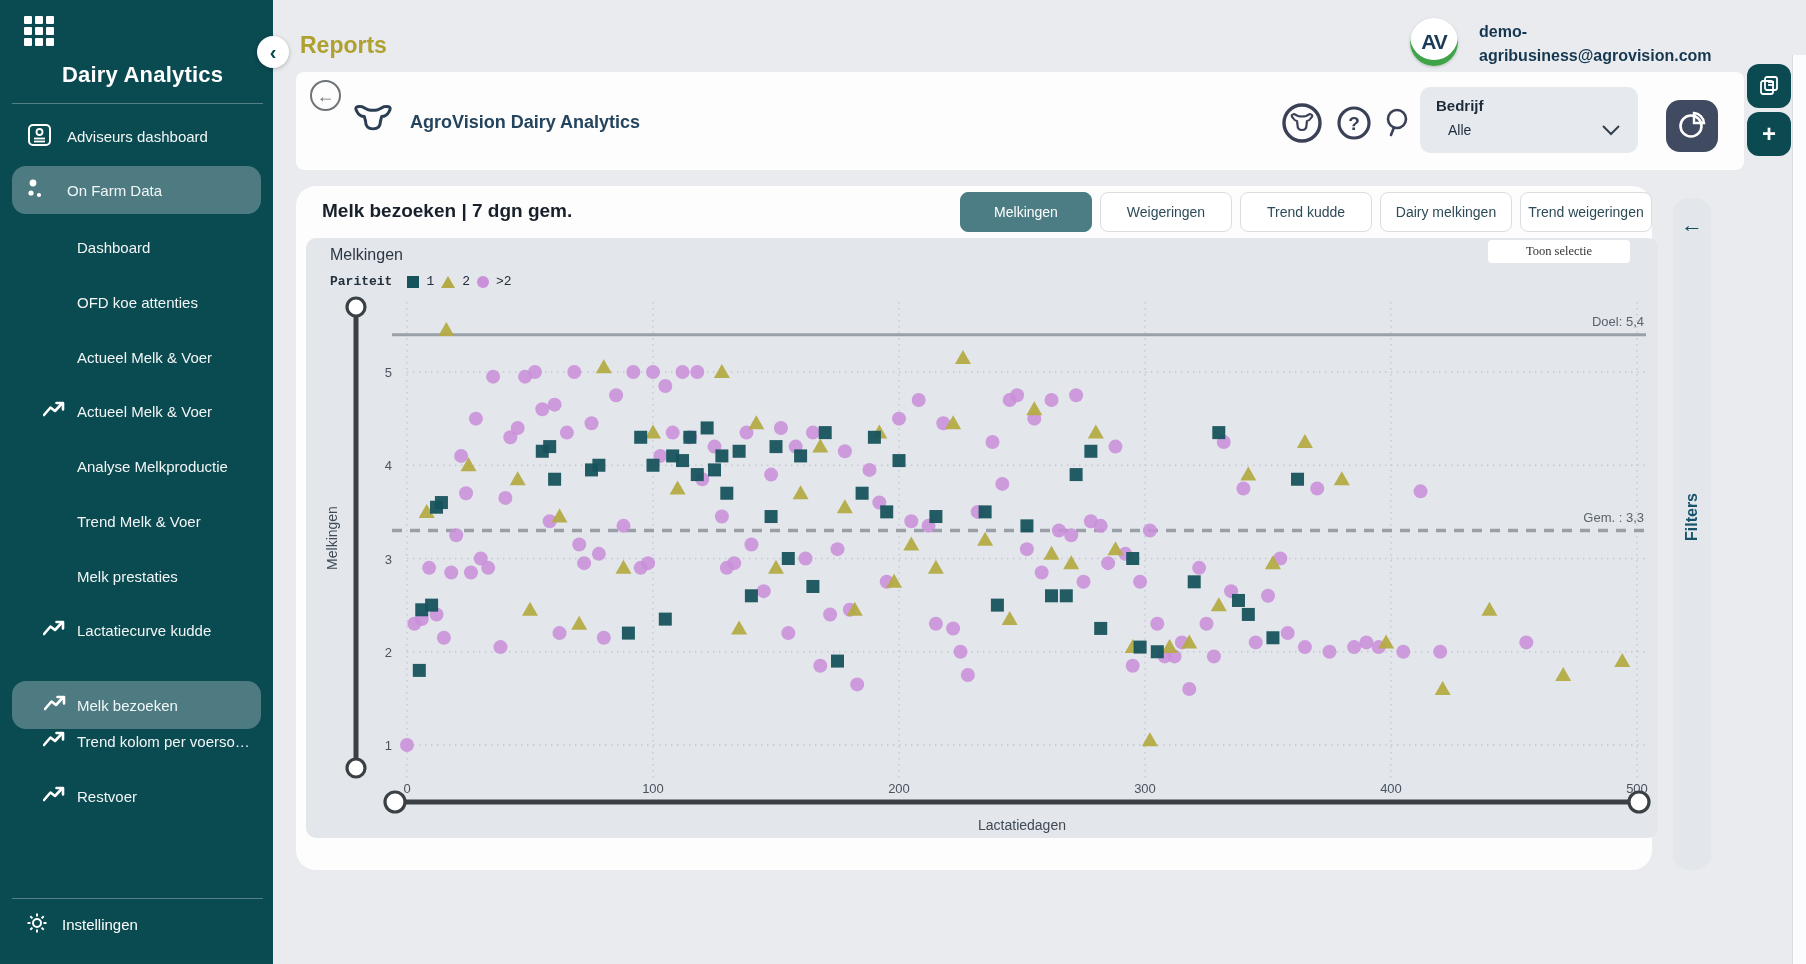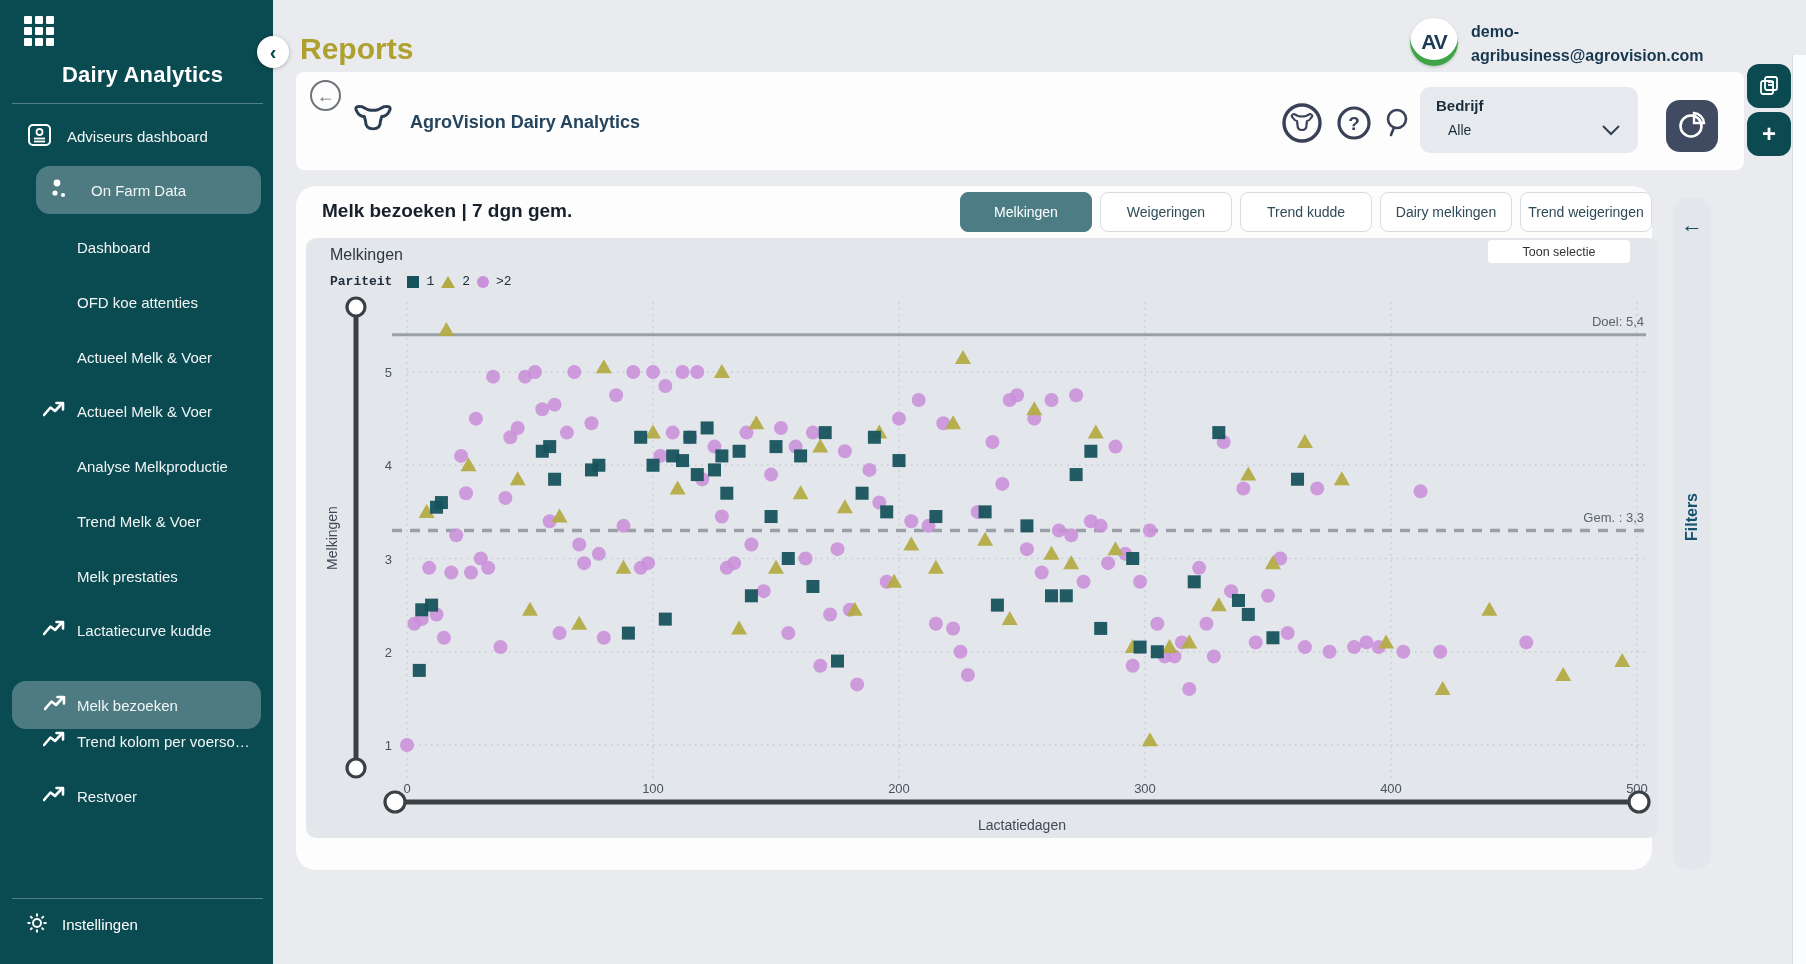--- a/index.html
+++ b/index.html
@@ -24,22 +24,22 @@
   .sb-item.lvl2 { padding-left:65px; }
   .sb-item.lvl2.has-icon { padding-left:31px; }
   .sb-item.lvl2.has-icon .sb-ic { width:24px; margin-right:10px; flex:0 0 auto; }
   .sb-settings { position:absolute; left:26px; top:912px; display:flex; align-items:center; gap:14px;
                  color:#fff; font-size:15px; cursor:pointer; }
   .collapse-btn { position:absolute; left:257px; top:36px; width:32px; height:32px; border-radius:50%;
                   background:#fff; border:none; color:#0a4a51; font-size:20px; font-weight:bold;
                   box-shadow:0 1px 4px rgba(0,0,0,.25); cursor:pointer; line-height:28px; }
 
   
-  .page-title { position:absolute; left:300px; top:32px; font-size:30px; font-weight:bold; color:#afa12f; }
-  .user-chip { position:absolute; left:1410px; top:18px; display:flex; gap:13px; cursor:pointer; }
+  .page-title { position:absolute; left:300px; top:32px; font-size:23px; font-weight:bold; color:#afa12f; }
+  .user-chip { position:absolute; left:1410px; top:18px; display:flex; gap:21px; cursor:pointer; }
   .avatar { width:48px; height:48px; border-radius:50%; background:#fff; color:#1c3a57; font-weight:bold;
             font-size:21px; display:flex; align-items:center; justify-content:center; letter-spacing:-1px;
             box-shadow:inset 0 -6px 0 #3fa447, 0 1px 3px rgba(0,0,0,.2); }
   .email { font-size:16px; font-weight:bold; color:#15374f; line-height:24px; padding-top:2px; }
 
   
   .card-top { position:absolute; left:296px; top:72px; width:1448px; height:98px; background:#fdfdfe;
               border-radius:8px; }
   .back-btn { position:absolute; left:14px; top:8px; width:31px; height:31px; border-radius:50%;
               border:2.5px solid #6e7377; background:transparent; color:#6e7377; font-size:18px;
@@ -69,21 +69,21 @@
                  border-radius:10px; }
   .chart-title { position:absolute; left:24px; top:8px; font-size:16px; color:#2d3742; }
   .legend { position:absolute; left:24px; top:36px; display:flex; align-items:center; gap:7px;
             font-size:13px; color:#22303d;font-family:Liberation Mono, monospace; }
   .legend .lt { font-weight:bold; margin-right:8px; }
   .lg-square { width:12px; height:12px; background:#17535c; display:inline-block; }
   .lg-triangle { width:0; height:0; border-left:7px solid transparent; border-right:7px solid transparent;
                  border-bottom:12px solid #b4ab44; display:inline-block; }
   .lg-circle { width:12px; height:12px; border-radius:50%; background:#ca90d9; display:inline-block; }
   .toon { position:absolute; right:28px; top:2px; width:142px; height:23px; background:#fff; border:none;
-          border-radius:4px; font-size:12.5px; color:#333; font-family:Liberation Sans, sans-serif; cursor:pointer; }
+          border-radius:4px; font-size:12.5px; color:#333; font-family:Liberation Serif, serif; cursor:pointer; }
   .report-footer { position:absolute; left:0; right:86px; bottom:12px; text-align:center; font-size:13px;
                    color:#6a7076; }
 
   
   .filters-col { position:absolute; left:1673px; top:198px; width:38px; height:672px; background:#e3e6eb;
                  border-radius:16px; }
   .filters-arrow { position:absolute; left:0; right:0; top:14px; text-align:center; font-size:22px;
                    font-weight:bold; color:#134f58; cursor:pointer; }
   .filters-label { position:absolute; left:50%; top:310px; transform:translateX(-50%) rotate(-90deg);
                    font-size:16px; font-weight:bold; color:#17546c; cursor:pointer; }
@@ -121,21 +121,21 @@
     <nav id="sb-nav">
         <div class="sb-item lvl1 has-icon" style="top: 113px;">
           <span class="sb-ic"><svg width="27" height="24" viewBox="0 0 27 24">
               <rect x="3" y="2" width="21" height="20" rx="4" fill="none" stroke="#fff" stroke-width="2"></rect>
               <circle cx="13.5" cy="9" r="3" fill="none" stroke="#fff" stroke-width="1.8"></circle>
               <line x1="8" y1="15.5" x2="19" y2="15.5" stroke="#fff" stroke-width="1.8"></line>
               <line x1="8" y1="18.5" x2="19" y2="18.5" stroke="#fff" stroke-width="1.8"></line>
             </svg></span>
           <span class="sb-label">Adviseurs dashboard</span>
         </div>
-        <div class="sb-item lvl1 has-icon pill" style="top: 166px; margin-left: 24px;">
+        <div class="sb-item lvl1 has-icon pill" style="top: 166px;">
           <span class="sb-ic"><svg width="22" height="22" viewBox="0 0 22 22">
               <circle cx="7" cy="5" r="3.4" fill="#fff"></circle>
               <circle cx="5" cy="15" r="2.6" fill="#fff"></circle>
               <circle cx="13" cy="17" r="2.1" fill="#fff"></circle>
             </svg></span>
           <span class="sb-label">On Farm Data</span>
         </div>
         <div class="sb-item lvl2" style="top: 224px;">
           <span class="sb-label">Dashboard</span>
         </div>

